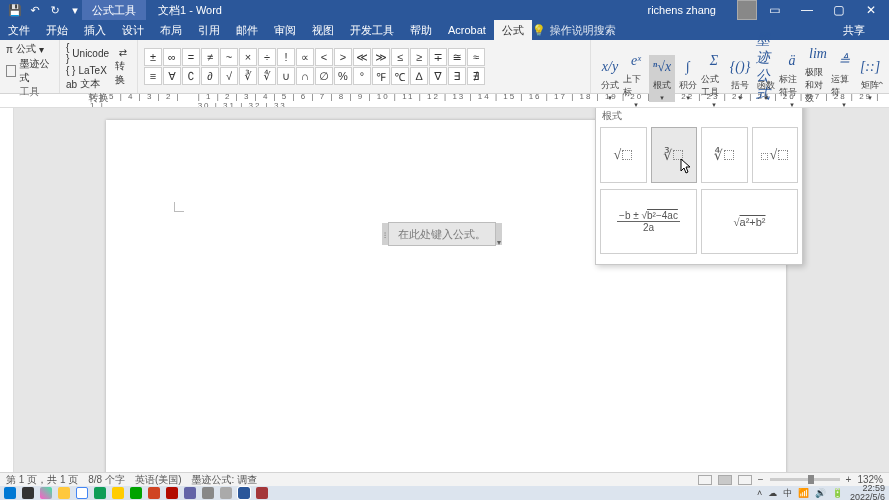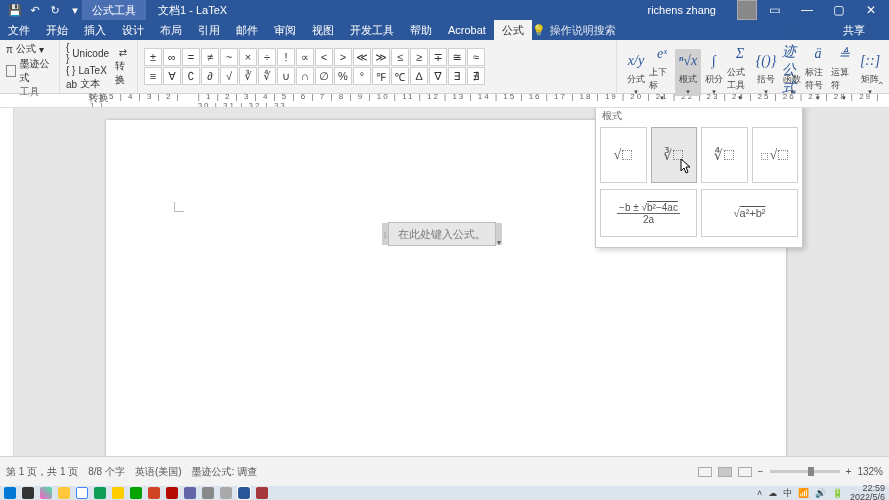--- a/index.html
+++ b/index.html
@@ -48,23 +48,23 @@
   .eq-handle.right { right:-7px; }
   .eq-drop { position:absolute; right:-6px; bottom:-2px; font-size:8px; color:#666; }
 
   .gallery-pop { position:absolute; right:86px; top:-6px; width:208px; background:#fff; border:1px solid #c8c8c8; box-shadow:2px 2px 6px rgba(0,0,0,.2); z-index:50; padding:4px; }
   .gal-header { font-size:10px; color:#666; padding:2px 2px 4px; }
   .gal-row { display:flex; gap:4px; margin-bottom:6px; }
   .gal-cell { flex:1; height:56px; border:1px solid #cfcfcf; display:flex; align-items:center; justify-content:center; font-family:"Cambria Math",serif; font-size:14px; color:#555; position:relative; }
   .gal-cell.hover { background:#e8e8e8; border-color:#b0b0b0; }
   .gal-cell .ph { width:10px; height:10px; border:1px dotted #888; display:inline-block; margin:0 1px; vertical-align:middle;}
   .cursor { position:absolute; width:12px; height:16px; }
-  .gal-wide .gal-cell { height:48px; font-size:11px; }
-
-  .statusbar { position:absolute; left:0; right:0; bottom:14px; height:30px; background:#f3f3f3; border-top:1px solid #d4d4d4; display:flex; align-items:center; font-size:10px; color:#555; padding:0 6px; gap:10px; }
+  .gal-wide .gal-cell { height:65px; font-size:11px; }
+
+  .statusbar { position:absolute; left:0; right:0; bottom:14px; height:14px; background:#f3f3f3; border-top:1px solid #d4d4d4; display:flex; align-items:center; font-size:10px; color:#555; padding:0 6px; gap:10px; }
   .statusbar .sb-right { margin-left:auto; display:flex; align-items:center; gap:6px; }
   .view-btn { width:14px; height:10px; border:1px solid #aaa; }
   .view-btn.active { background:#c9c9c9; }
   .zoom-track { width:70px; height:3px; background:#ccc; position:relative; }
   .zoom-thumb { position:absolute; top:-3px; left:38px; width:6px; height:9px; background:#888; }
 
   .taskbar { position:absolute; left:0; right:0; bottom:0; height:14px; background:#dce4ee; display:flex; align-items:center; padding:0 4px; gap:6px; }
   .task-ico { width:12px; height:12px; border-radius:2px; }
   .taskbar .tray { margin-left:auto; display:flex; align-items:center; gap:6px; font-size:9px; color:#444; }
 </style>
@@ -73,21 +73,21 @@
 
 <div class="titlebar">
   <div class="tb-left">
     <span class="tb-icon">💾</span>
     <span class="tb-icon">↶</span>
     <span class="tb-icon">↻</span>
     <span class="tb-icon">▾</span>
   </div>
   <div class="tb-center">
     <span class="context-tab">公式工具</span>
-    <span class="doc-title">文档1 - LaTeX</span>
+    <span class="doc-title">文档1 - Word</span>
   </div>
   <div class="tb-right">
     <div class="user-box">
       <span>richens zhang</span>
       <span class="avatar"></span>
     </div>
     <span class="win-btn">▭</span>
     <span class="win-btn">—</span>
     <span class="win-btn">▢</span>
     <span class="win-btn">✕</span>
@@ -238,20 +238,25 @@
           <div class="struct-ico">墨迹公式</div>
           <div>函数</div>
           <div style="font-size: 7px;">▾</div>
         </div>
         <div class="struct-btn">
           <div class="struct-ico">ä</div>
           <div>标注符号</div>
           <div style="font-size: 7px;">▾</div>
         </div>
         <div class="struct-btn">
+          <div class="struct-ico">lim</div>
+          <div>极限和对数</div>
+          <div style="font-size: 7px;">▾</div>
+        </div>
+        <div class="struct-btn">
           <div class="struct-ico">≜</div>
           <div>运算符</div>
           <div style="font-size: 7px;">▾</div>
         </div>
         <div class="struct-btn">
           <div class="struct-ico">[::]</div>
           <div>矩阵</div>
           <div style="font-size: 7px;">▾</div>
         </div>
       </div>

